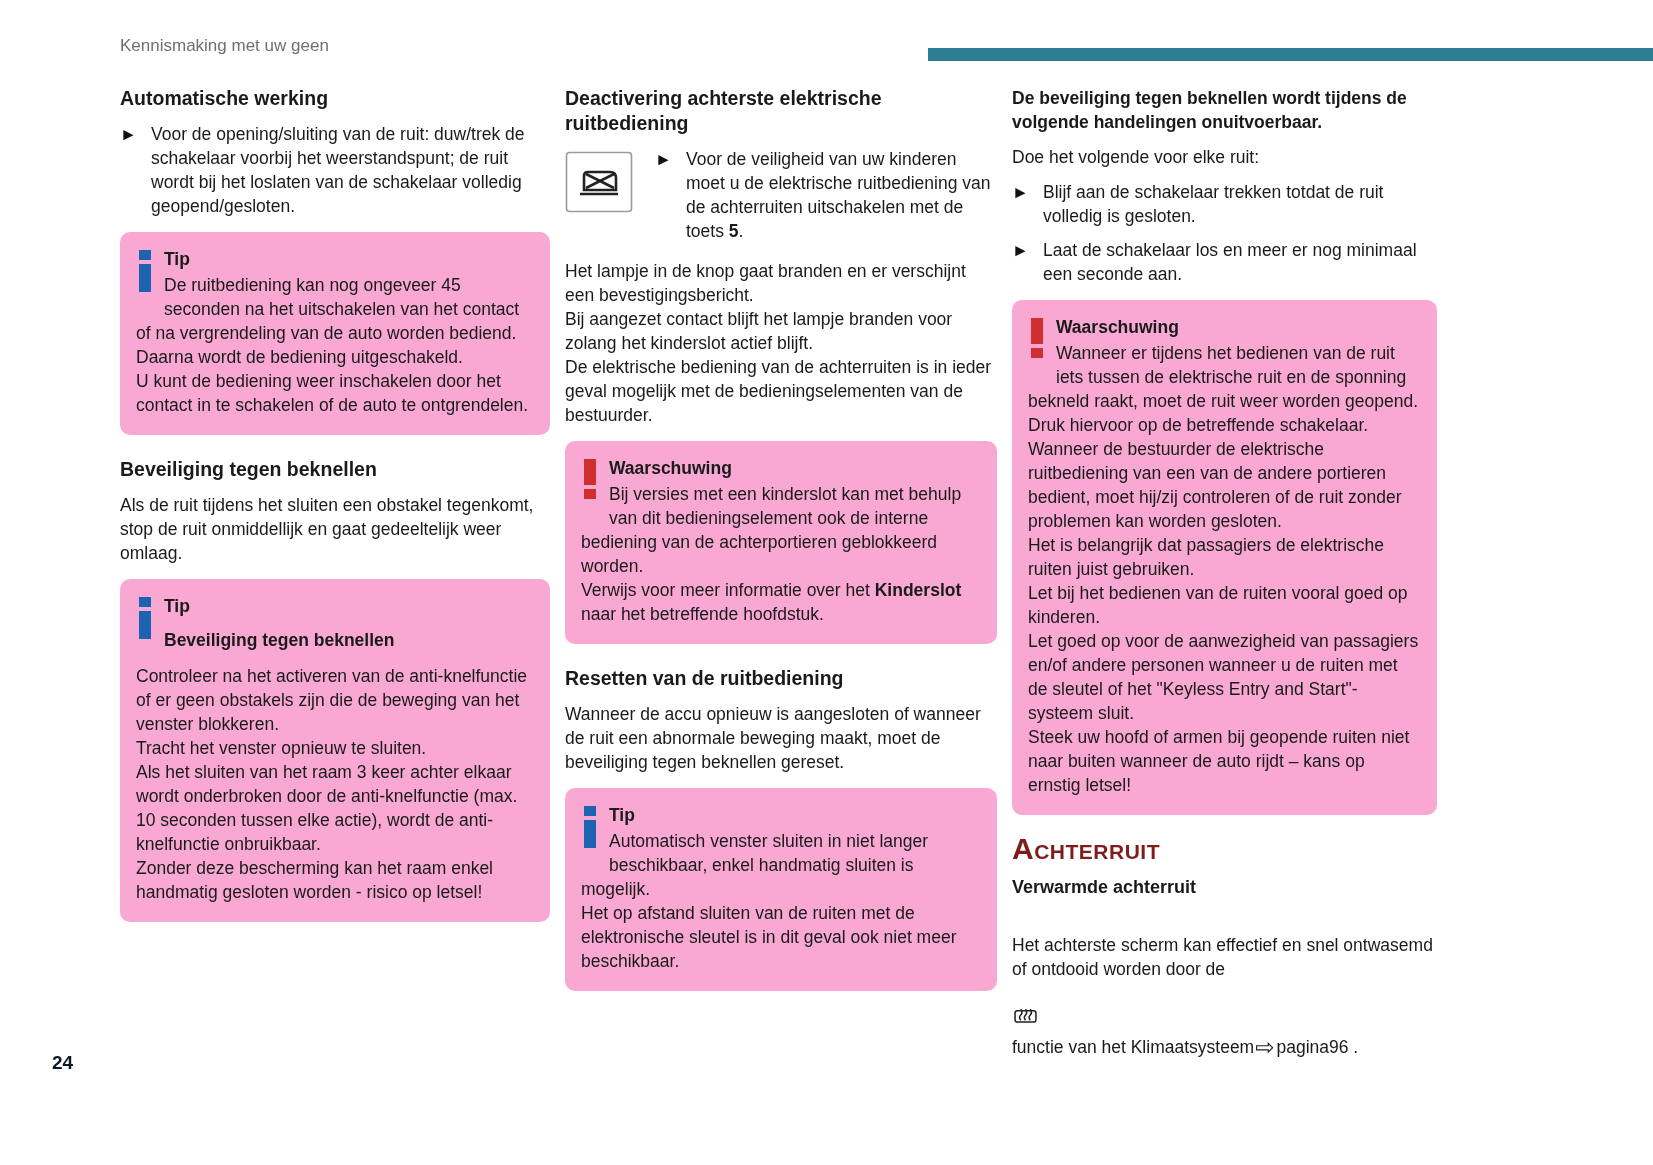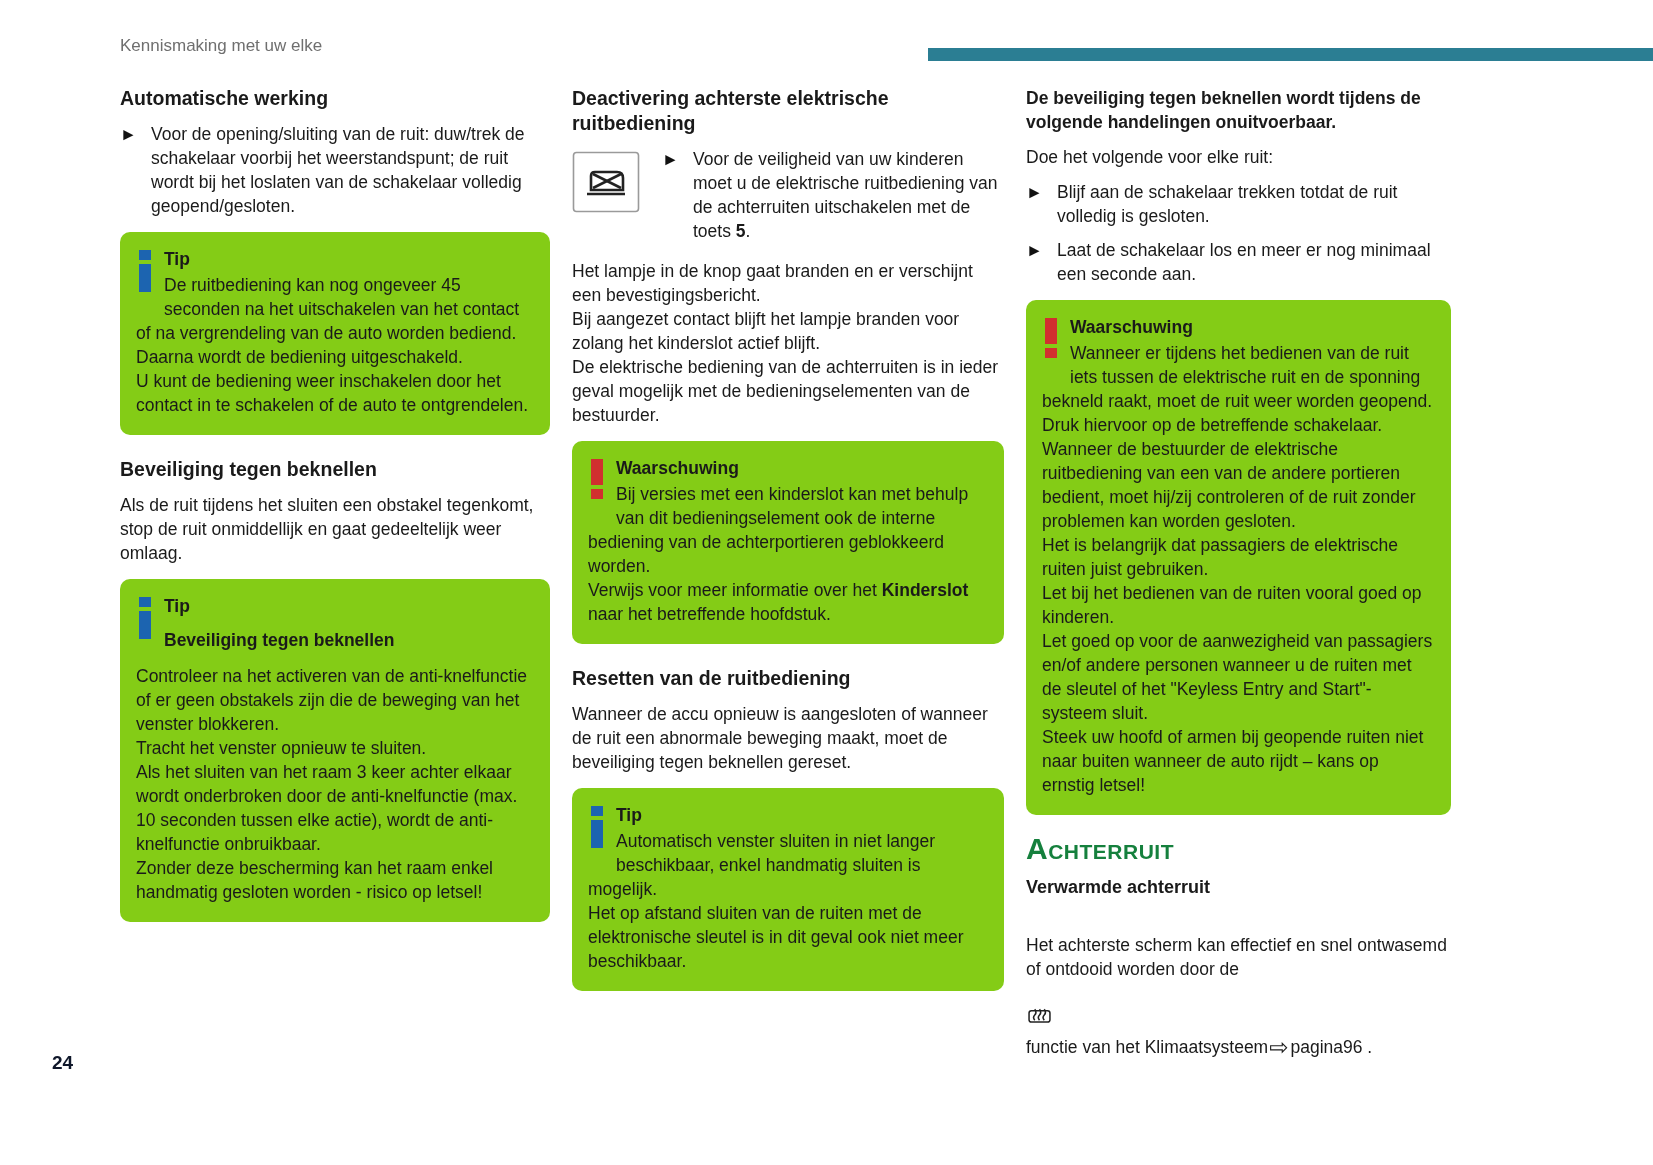--- a/index.html
+++ b/index.html
@@ -18,36 +18,36 @@
   .accent-bar {
     position: absolute; left: 928px; right: 0; top: 48px; height: 13px;
     background: #2b7e93;
   }
   .page-number {
     position: absolute; left: 52px; top: 1052px;
     font-size: 19px; font-weight: bold; color: #0f172a;
   }
   .columns {
     position: absolute; left: 120px; top: 86px; width: 1353px;
-    display: grid; grid-template-columns: 430px 432px 425px; column-gap: 22px;
+    display: grid; grid-template-columns: 430px 432px 425px; column-gap: 15px;
     font-size: 17.5px; line-height: 24px;
   }
   h3.col-heading {
     font-size: 19.5px; font-weight: bold; line-height: 25px;
     margin: 0 0 11px;
   }
   .para { margin: 0 0 11px; white-space: pre-line; }
   .para.bold { font-weight: bold; }
   .bullet { display: flex; margin: 2px 0 10px; }
   .bullet .marker {
     flex: none; width: 31px; font-size: 17px; padding-top: 1px; color: #111;
   }
   .bullet p { flex: 1; }
   .note {
-    background: #84cc16; border-radius: 10px;
+    background: #f9a8d4; border-radius: 10px;
     padding: 15px 16px 18px; margin: 14px 0 22px;
     overflow: hidden;
   }
   .note-title { font-weight: bold; margin-bottom: 2px; }
   .note-subtitle { font-weight: bold; margin: 10px 0 12px; }
   .note-body { white-space: pre-line; }
   
   .icon-tip {
     float: left; width: 13px; margin: 3px 13px 6px 2px;
     display: flex; flex-direction: column; align-items: center; height: 42px;
@@ -62,31 +62,31 @@
   .icon-warn .bar { width: 12px; height: 26px; background: #d12f2f; margin-bottom: 4px; }
   .icon-warn .dot { width: 12px; height: 10px; background: #d12f2f; }
   
   .icon-row { display: flex; gap: 22px; margin: 10px 0 16px; }
   .child-lock { flex: none; padding-top: 4px; }
   .icon-row .bullet { margin: 0; }
   
   .section-title {
     font-variant: small-caps; font-weight: bold;
     font-size: 30px; letter-spacing: 0.5px;
-    margin: 16px 0 14px; color: #15803d;
+    margin: 16px 0 14px; color: #7f1d1d;
   }
   .sub-title { font-size: 18px; font-weight: bold; margin: 0 0 10px; }
   .climate { line-height: 24px; }
   .defrost { display: inline-block; vertical-align: 5px; margin: 0 2px; }
   .page-arrow { font-size: 23px; vertical-align: -2px; margin: 0 2px 0 1px; }
 </style>
 </head>
 <body>
 
-<div class="running-header">Kennismaking met uw elke</div>
+<div class="running-header">Kennismaking met uw geen</div>
 <div class="accent-bar"></div>
 
 <main class="columns">
 
   <section>
     <h3 class="col-heading">Automatische werking</h3>
 
     <div class="bullet">
       <span class="marker">►</span>
       <p>Voor de opening/sluiting van de ruit: duw/trek de schakelaar voorbij het weerstandspunt; de ruit wordt bij het loslaten van de schakelaar volledig geopend/gesloten.</p>

